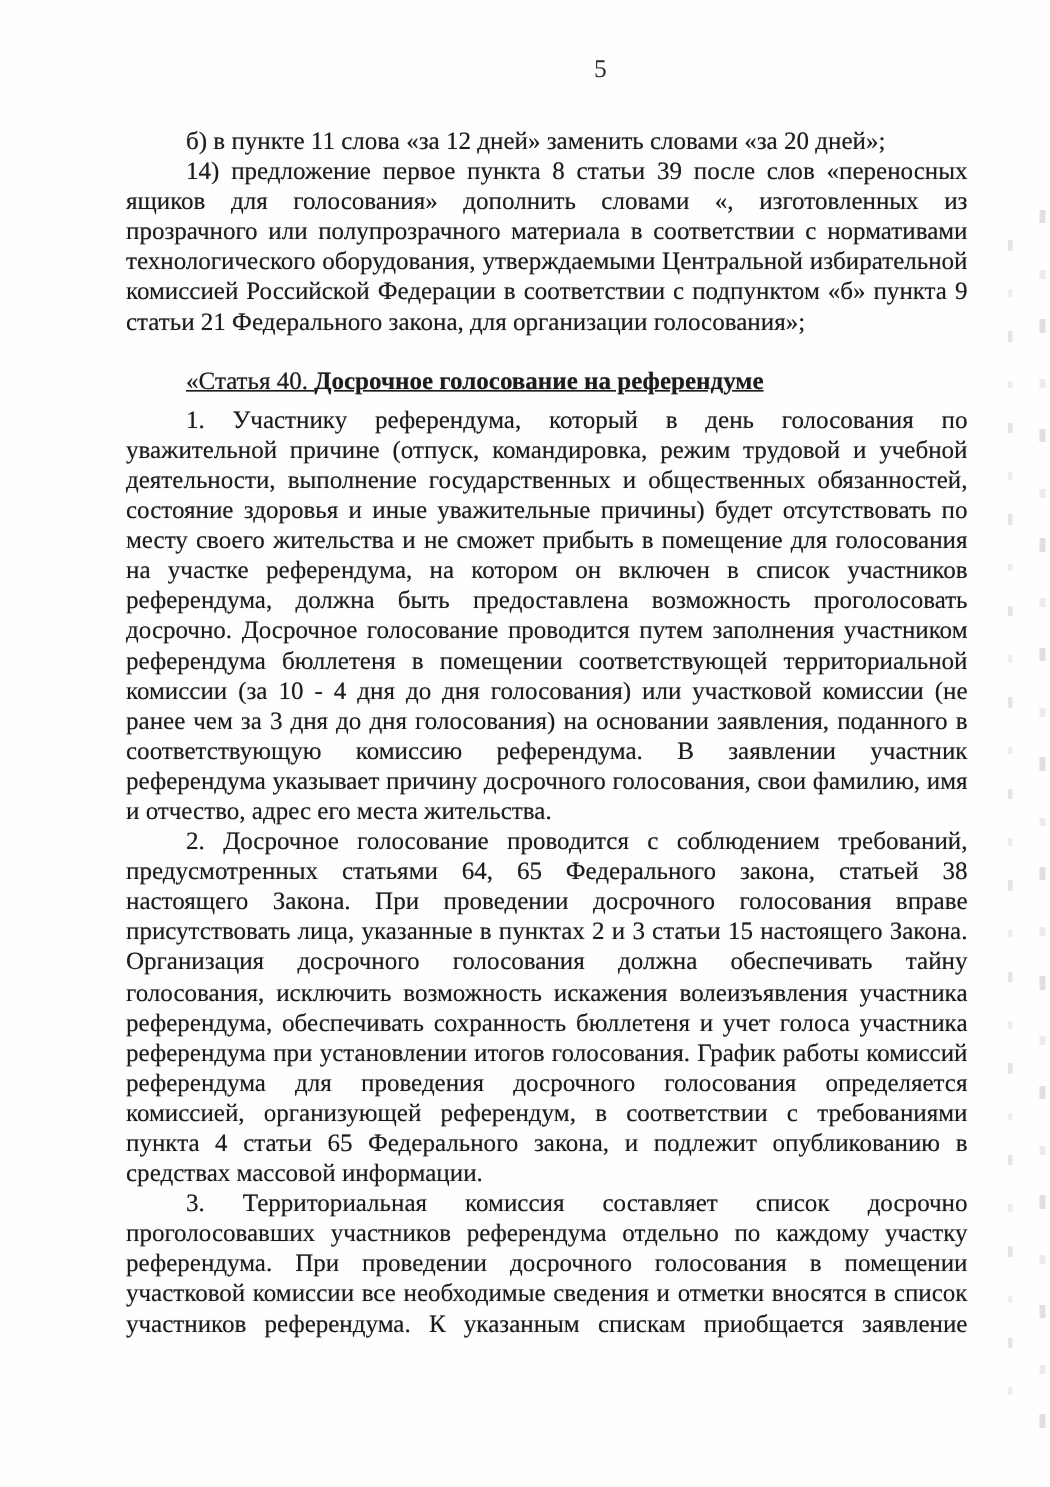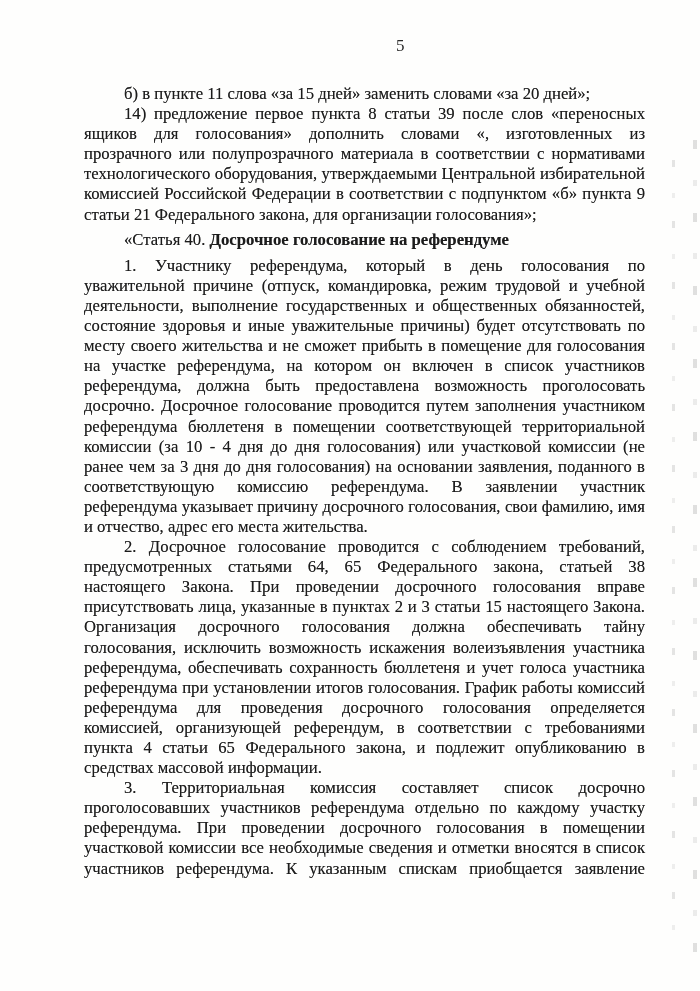--- a/index.html
+++ b/index.html
@@ -38,22 +38,23 @@
     margin: 0;
     text-indent: 40px;
   }
   .para.no-indent {
     text-indent: 0;
   }
   .para.justify-last {
     text-align-last: justify;
   }
   .article-heading {
-    margin: 5px 0 6px 0;
+    margin: 19px 0 6px 0;
     text-indent: 40px;
+    text-decoration: underline;
   }
   .article-heading .heading-bold {
     font-weight: bold;
   }
   
   .scan-noise-col-1 {
     position: absolute;
     right: 25px;
     top: 160px;
     bottom: 40px;
@@ -84,21 +85,21 @@
 </head>
 <body>
 
 <div class="sheet">
 
   <div class="page-number">5</div>
 
   <div class="content">
 
 
-    <p class="para">б) в пункте 11 слова «за 15 дней» заменить словами «за 20 дней»;</p>
+    <p class="para">б) в пункте 11 слова «за 12 дней» заменить словами «за 20 дней»;</p>
 
     <p class="para">14) предложение первое пункта 8 статьи 39 после слов «переносных ящиков для голосования» дополнить словами «, изготовленных из прозрачного или полупрозрачного материала в соответствии с нормативами технологического оборудования, утверждаемыми Центральной избирательной комиссией Российской Федерации в соответствии с подпунктом «б» пункта 9 статьи 21 Федерального закона, для организации голосования»;</p>
 
 
     <p class="article-heading"><span>«Статья 40. </span><span class="heading-bold">Досрочное голосование на референдуме</span></p>
 
     <p class="para">1. Участнику референдума, который в день голосования по уважительной причине (отпуск, командировка, режим трудовой и учебной деятельности, выполнение государственных и общественных обязанностей, состояние здоровья и иные уважительные причины) будет отсутствовать по месту своего жительства и не сможет прибыть в помещение для голосования на участке референдума, на котором он включен в список участников референдума, должна быть предоставлена возможность проголосовать досрочно. Досрочное голосование проводится путем заполнения участником референдума бюллетеня в помещении соответствующей территориальной комиссии (за 10 - 4 дня до дня голосования) или участковой комиссии (не ранее чем за 3 дня до дня голосования) на основании заявления, поданного в соответствующую комиссию референдума. В заявлении участник референдума указывает причину досрочного голосования, свои фамилию, имя и отчество, адрес его места жительства.</p>
 
     <p class="para">2. Досрочное голосование проводится с соблюдением требований, предусмотренных статьями 64, 65 Федерального закона, статьей 38 настоящего Закона. При проведении досрочного голосования вправе присутствовать лица, указанные в пунктах 2 и 3 статьи 15 настоящего Закона. Организация досрочного голосования должна обеспечивать тайну голосования, исключить возможность искажения волеизъявления участника референдума, обеспечивать сохранность бюллетеня и учет голоса участника референдума при установлении итогов голосования. График работы комиссий референдума для проведения досрочного голосования определяется комиссией, организующей референдум, в соответствии с требованиями пункта 4 статьи 65 Федерального закона, и подлежит опубликованию в средствах массовой информации.</p>
 

